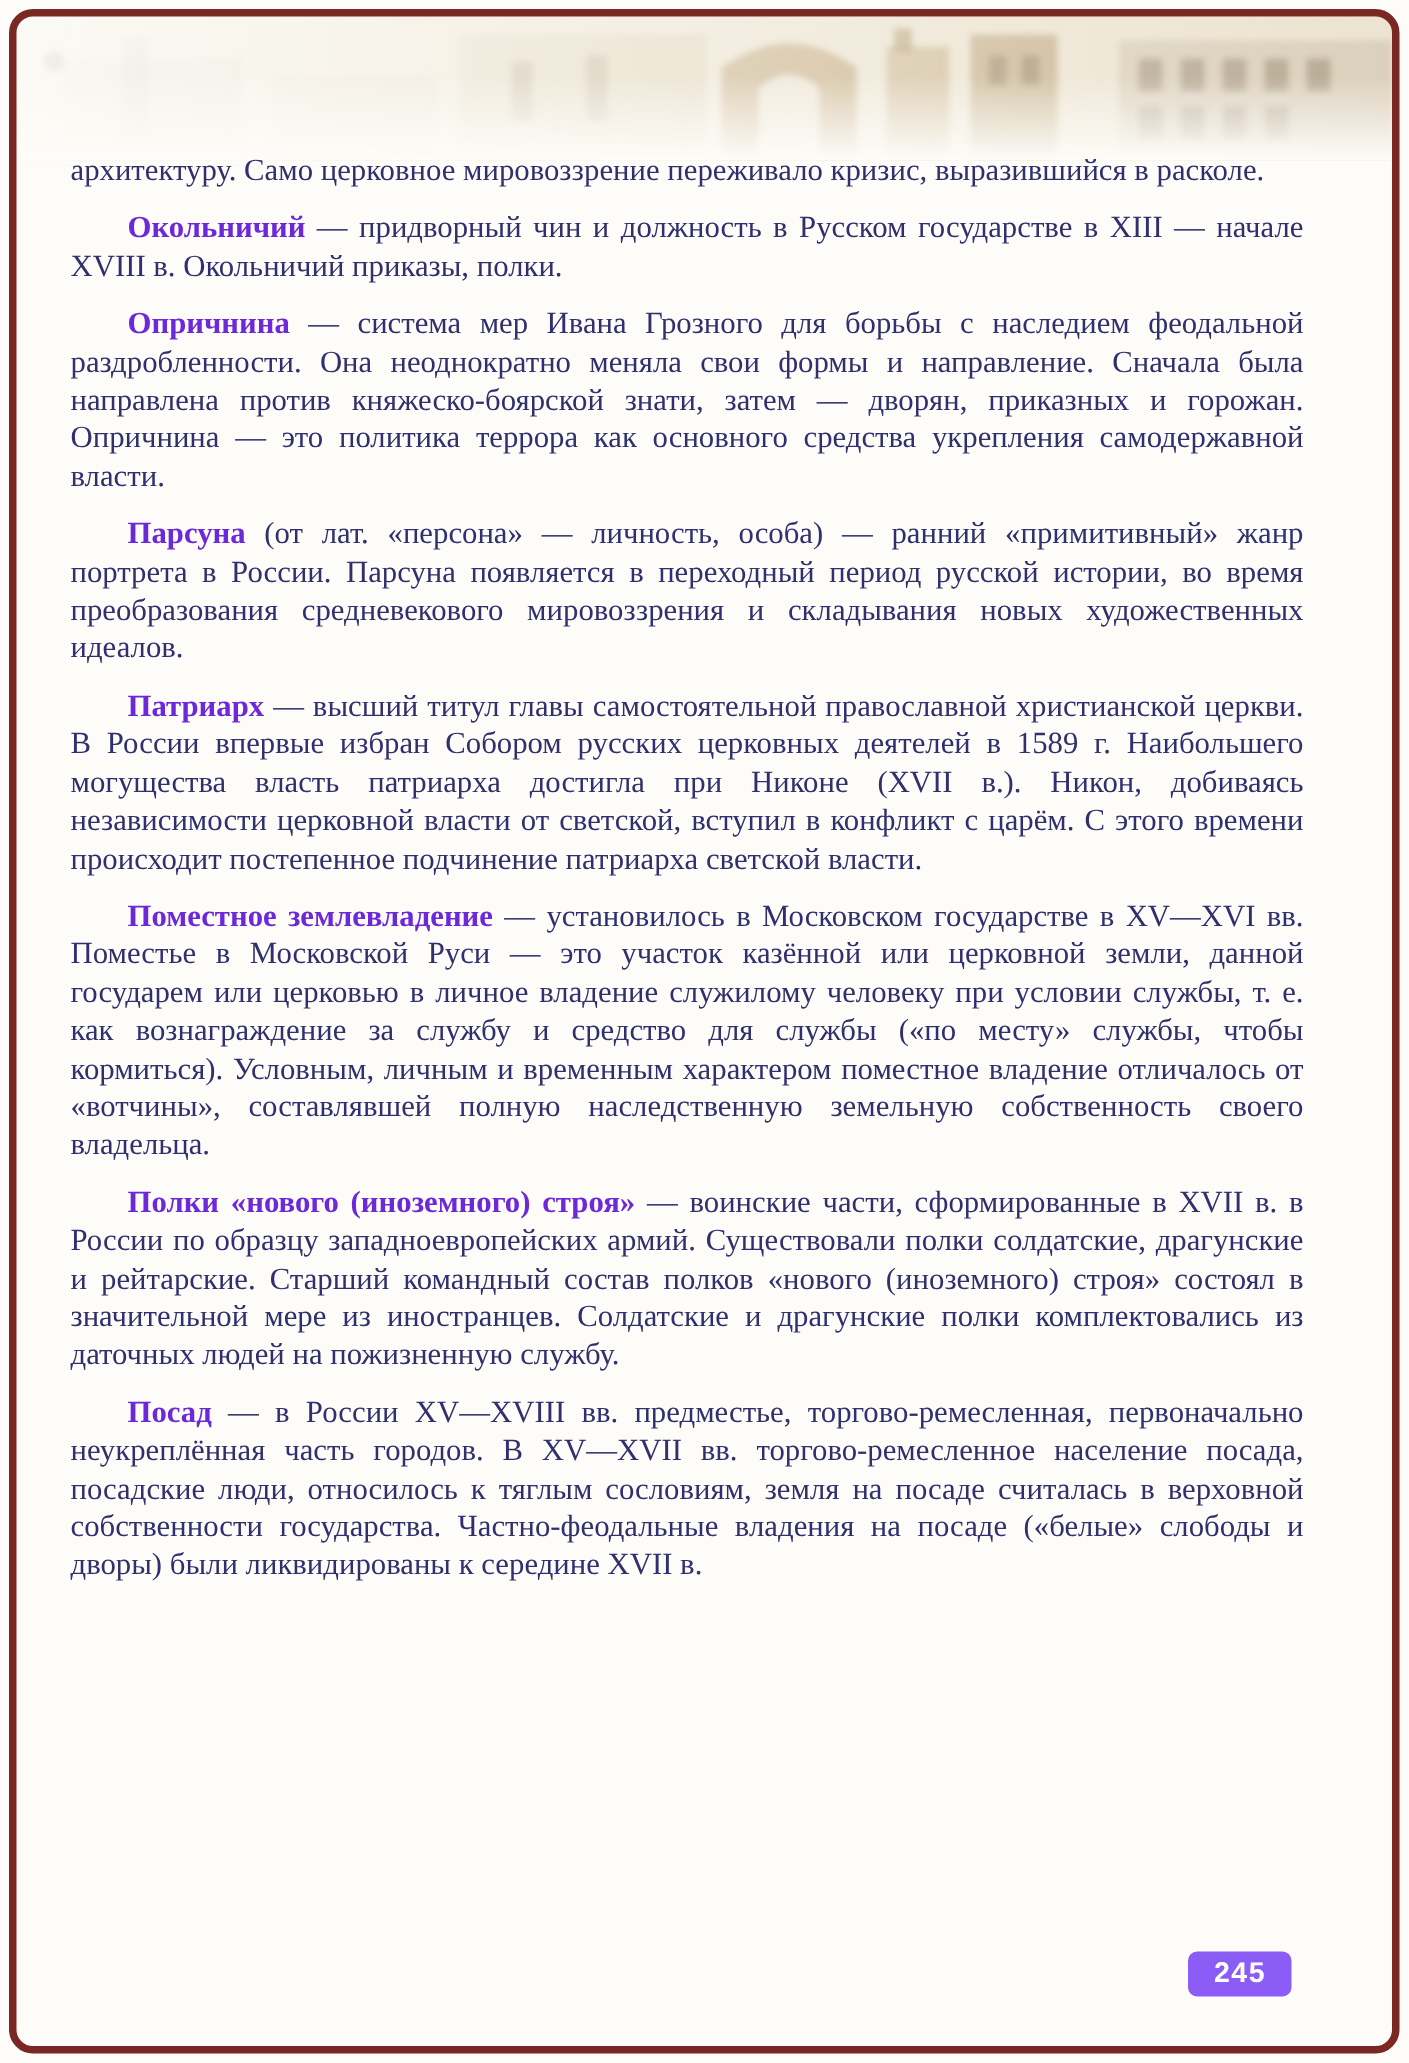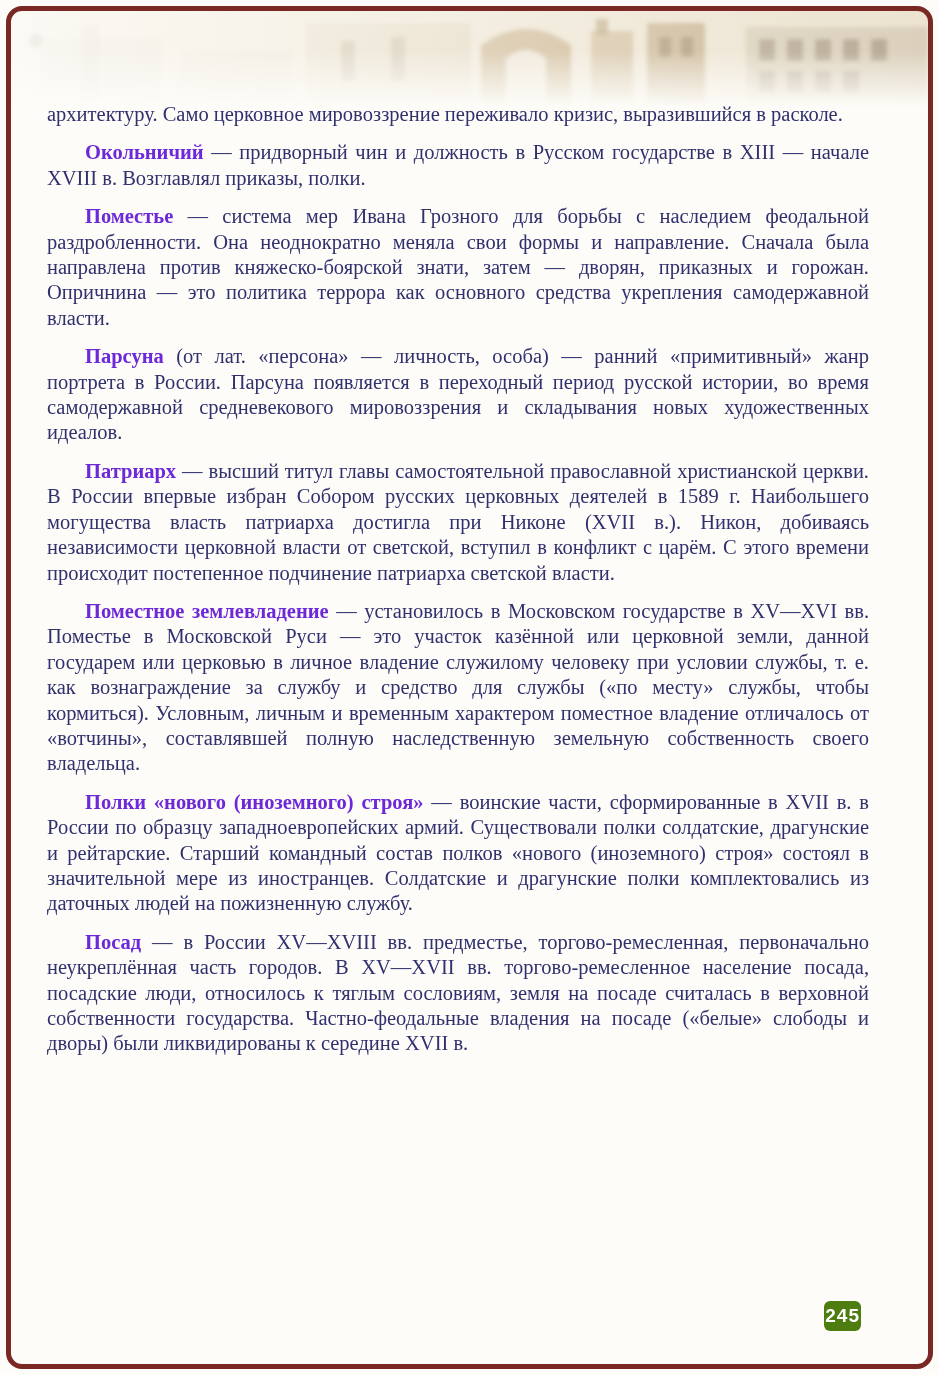--- a/index.html
+++ b/index.html
@@ -21,24 +21,24 @@
     position:absolute;top:102px;left:47px;width:838px;z-index:2;
     color:#30306e;font-size:20.5px;line-height:1.24;
     text-align:justify;
   }
   .content p{margin:0 16px 13px 0;}
   p.intro{text-indent:0;}
   p.entry{text-indent:38px;}
   .term{font-weight:bold;color:#6d28d9;}
   .page-number-badge{
     position:absolute;right:78px;bottom:44px;z-index:6;
-    background:#4d7c0f;color:#ffffff;
+    background:#8b5cf6;color:#ffffff;
     font-family:"Liberation Sans","DejaVu Sans",sans-serif;
     font-weight:bold;font-size:19px;
-    padding:4px 1px;border-radius:6px;letter-spacing:1px;
+    padding:4px 17px;border-radius:6px;letter-spacing:1px;
   }
 </style>
 </head>
 <body>
 
 <div class="header-art">
   <svg width="917" height="96" viewBox="0 0 917 96" xmlns="http://www.w3.org/2000/svg">
     <defs>
       <filter id="soft">
           <feGaussianBlur stdDeviation="2.2"></feGaussianBlur>
@@ -88,25 +88,25 @@
     <rect y="40" width="917" height="56" fill="url(#fadeDown)"></rect>
   </svg>
 </div>
 
 <div class="page-frame"></div>
 
 <div class="content">
 
   <p class="intro">архитектуру. Само церковное мировоззрение переживало кризис, выразившийся в расколе.</p>
 
-  <p class="entry"><span class="term">Окольничий</span><span> — придворный чин и должность в Русском государстве в XIII — начале XVIII в. Возглавлял приказы, полки.</span></p>
+  <p class="entry"><span class="term">Окольничий</span><span> — придворный чин и должность в Русском государстве в XIII — начале XVIII в. Окольничий приказы, полки.</span></p>
 
-  <p class="entry"><span class="term">Поместье</span><span> — система мер Ивана Грозного для борьбы с наследием феодальной раздробленности. Она неоднократно меняла свои формы и направление. Сначала была направлена против княжеско-боярской знати, затем — дворян, приказных и горожан. Опричнина — это политика террора как основного средства укрепления самодержавной власти.</span></p>
+  <p class="entry"><span class="term">Опричнина</span><span> — система мер Ивана Грозного для борьбы с наследием феодальной раздробленности. Она неоднократно меняла свои формы и направление. Сначала была направлена против княжеско-боярской знати, затем — дворян, приказных и горожан. Опричнина — это политика террора как основного средства укрепления самодержавной власти.</span></p>
 
-  <p class="entry"><span class="term">Парсуна</span><span> (от лат. «персона» — личность, особа) — ранний «примитивный» жанр портрета в России. Парсуна появляется в переходный период русской истории, во время самодержавной средневекового мировоззрения и складывания новых художественных идеалов.</span></p>
+  <p class="entry"><span class="term">Парсуна</span><span> (от лат. «персона» — личность, особа) — ранний «примитивный» жанр портрета в России. Парсуна появляется в переходный период русской истории, во время преобразования средневекового мировоззрения и складывания новых художественных идеалов.</span></p>
 
   <p class="entry"><span class="term">Патриарх</span><span> — высший титул главы самостоятельной православной христианской церкви. В России впервые избран Собором русских церковных деятелей в 1589 г. Наибольшего могущества власть патриарха достигла при Никоне (XVII в.). Никон, добиваясь независимости церковной власти от светской, вступил в конфликт с царём. С этого времени происходит постепенное подчинение патриарха светской власти.</span></p>
 
 
   <p class="entry"><span class="term">Поместное землевладение</span><span> — установилось в Московском государстве в XV—XVI вв. Поместье в Московской Руси — это участок казённой или церковной земли, данной государем или церковью в личное владение служилому человеку при условии службы, т. е. как вознаграждение за службу и средство для службы («по месту» службы, чтобы кормиться). Условным, личным и временным характером поместное владение отличалось от «вотчины», составлявшей полную наследственную земельную собственность своего владельца.</span></p>
 
   <p class="entry"><span class="term">Полки «нового (иноземного) строя»</span><span> — воинские части, сформированные в XVII в. в России по образцу западноевропейских армий. Существовали полки солдатские, драгунские и рейтарские. Старший командный состав полков «нового (иноземного) строя» состоял в значительной мере из иностранцев. Солдатские и драгунские полки комплектовались из даточных людей на пожизненную службу.</span></p>
 
   <p class="entry"><span class="term">Посад</span><span> — в России XV—XVIII вв. предместье, торгово-ремесленная, первоначально неукреплённая часть городов. В XV—XVII вв. торгово-ремесленное население посада, посадские люди, относилось к тяглым сословиям, земля на посаде считалась в верховной собственности государства. Частно-феодальные владения на посаде («белые» слободы и дворы) были ликвидированы к середине XVII в.</span></p>
 

